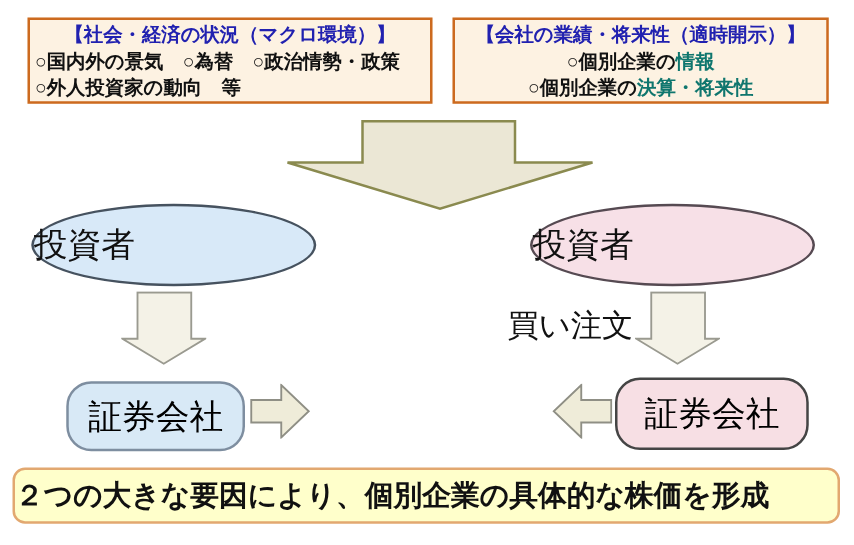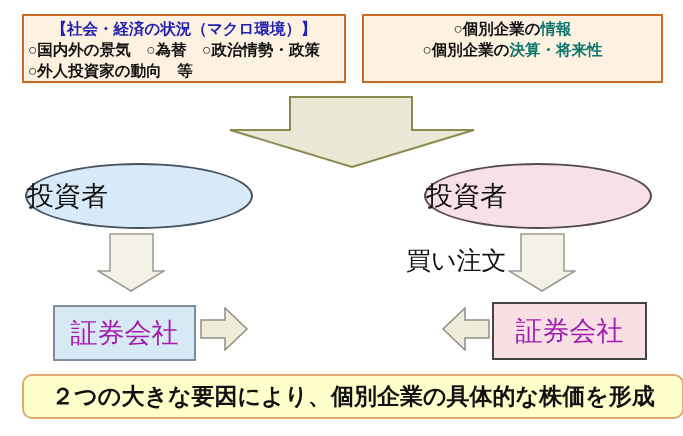--- a/index.html
+++ b/index.html
@@ -45,21 +45,21 @@
     background:#edebdc;border:2px solid #6f6f6f;
     font-size:21px;line-height:26px;text-align:center;
     flex-direction:column;
   }
 
   
   .broker-box{
     position:absolute;
     box-sizing:border-box;
     display:flex;align-items:center;justify-content:center;
-    font-size:27px;color:#a21caf;
+    font-size:27px;color:#000000;border-radius:20px;
   }
   #broker-left{left:53px;top:305px;width:143px;height:56px;background:#d8e9f6;border:2px solid #7e8ea0;}
   #broker-right{left:492px;top:302px;width:155px;height:58px;background:#f7dfe4;border:2px solid #454545;}
 
   
   .order-label{
     position:absolute;
     font-size:25px;color:#111;white-space:nowrap;
   }
   #sell-label{left:172px;top:244px;}
@@ -69,42 +69,43 @@
   .arrow{position:absolute;}
   #big-down-arrow{left:229px;top:96px;}
   #sell-down-arrow{left:97px;top:233px;}
   #buy-down-arrow{left:508px;top:233px;}
   #flow-right-arrow{left:200px;top:307px;}
   #flow-left-arrow{left:441px;top:307px;}
 
   
   #conclusion-box{
     position:absolute;
-    left:22px;top:374px;width:662px;height:45px;
+    left:10px;top:374px;width:662px;height:45px;
     box-sizing:border-box;
     background:#ffffcb;
     border:2px solid #e2a870;
     border-radius:10px;
-    display:flex;align-items:center;justify-content:center;
+    display:flex;align-items:center;
     font-size:23px;font-weight:bold;color:#111;
     white-space:nowrap;
   }
 </style>
 </head>
 <body>
 
 <div id="stage">
 
   <div id="macro-box" class="factor-box">
     <div class="factor-title">【社会・経済の状況（マクロ環境）】</div>
     <div class="factor-line">○国内外の景気　○為替　○政治情勢・政策</div>
     <div class="factor-line">○外人投資家の動向　等</div>
   </div>
 
   <div id="company-box" class="factor-box">
+    <div class="factor-title">【会社の業績・将来性（適時開示）】</div>
     <div class="factor-line"><span>○個別企業の</span><span class="red-em">情報</span></div>
     <div class="factor-line"><span>○個別企業の</span><span class="red-em">決算・将来性</span></div>
   </div>
 
   <div id="big-down-arrow" class="arrow">
     <svg width="247" height="73" viewBox="0 0 247 73">
       <polygon points="61,1 183,1 183,34 245,34 123,71 1,34 61,34" fill="#ebe7d5" stroke="#8a8a4f" stroke-width="2" stroke-linejoin="miter"></polygon>
     </svg>
   </div>
 

